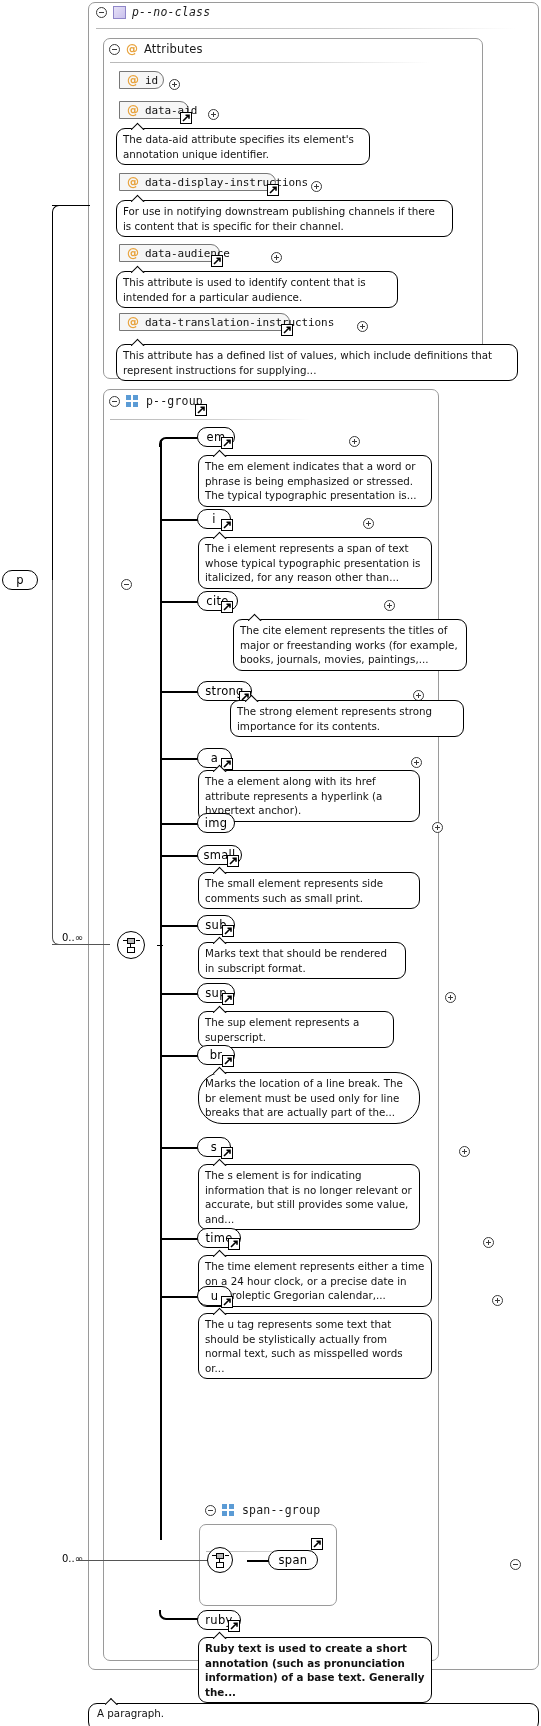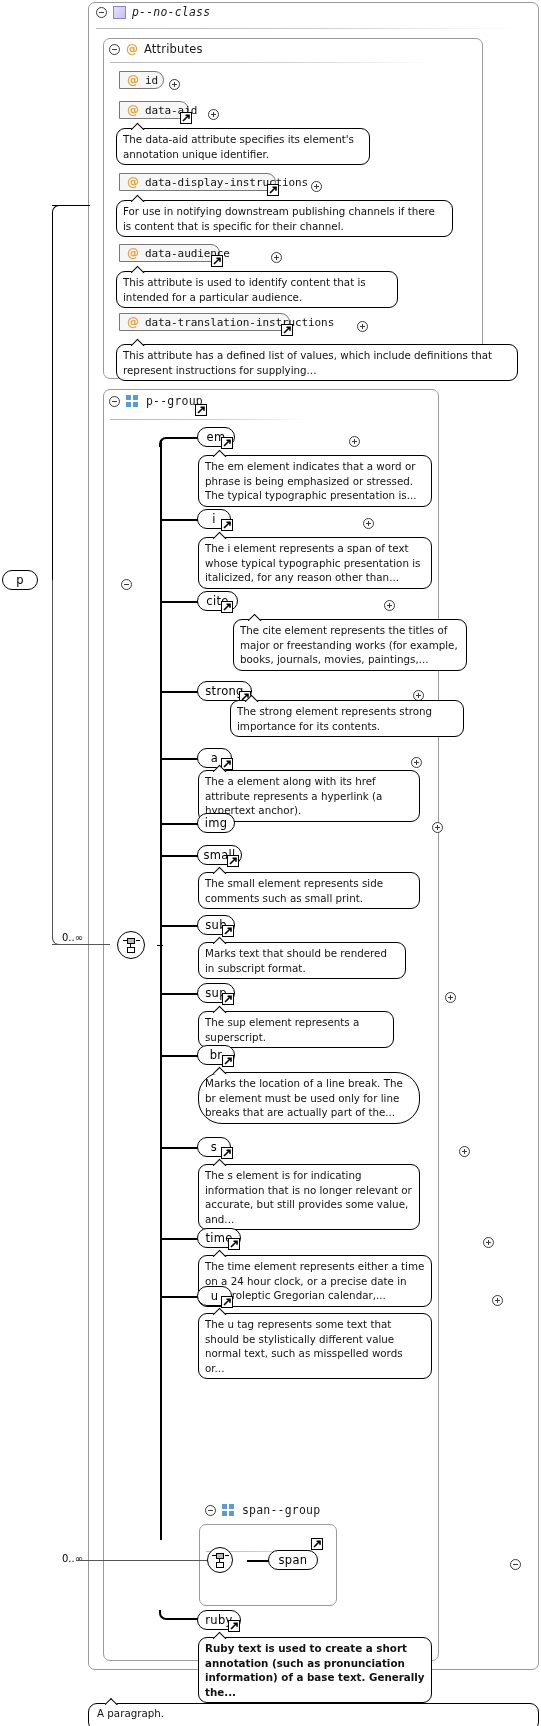--- a/index.html
+++ b/index.html
@@ -591,21 +591,21 @@
     <span class="lbl">u</span>
   </div>
   <div class="arrowbadge" style="left:221px; top:1296px;">
     <svg width="10" height="10" viewBox="0 0 10 10">
         <path d="M2 8 L7.5 2.5 M4.5 2.2 H8 V5.7" stroke="#000" stroke-width="1.6" fill="none"></path>
       </svg>
   </div>
   <span class="circ plus abs" style="left:234px; top:1291px;"></span>
   <div class="bubble" style="left:198px; top:1313px; width:234px;">
     <span class="tip"></span>
-    <span>The u tag represents some text that should be stylistically different value normal text, such as misspelled words or...</span>
+    <span>The u tag represents some text that should be stylistically actually from normal text, such as misspelled words or...</span>
   </div>
 
   
   
   
 
   <div class="box" style="left:199px; top:1524px; width:138px; height:82px;"></div>
 
   <div class="box-hdr" style="left:205px; top:1503px;">
     <span class="circ"></span>

